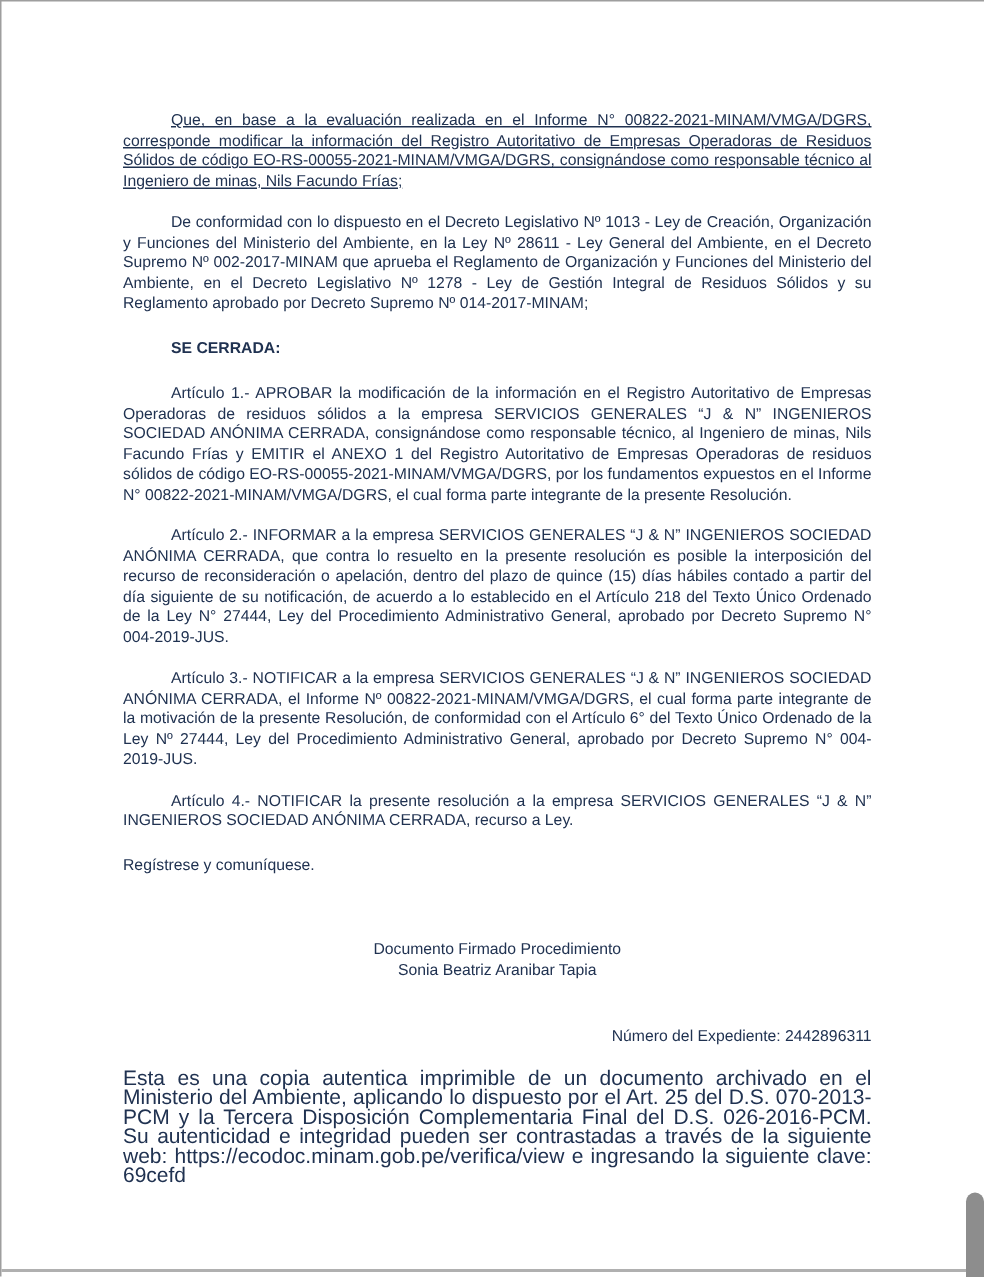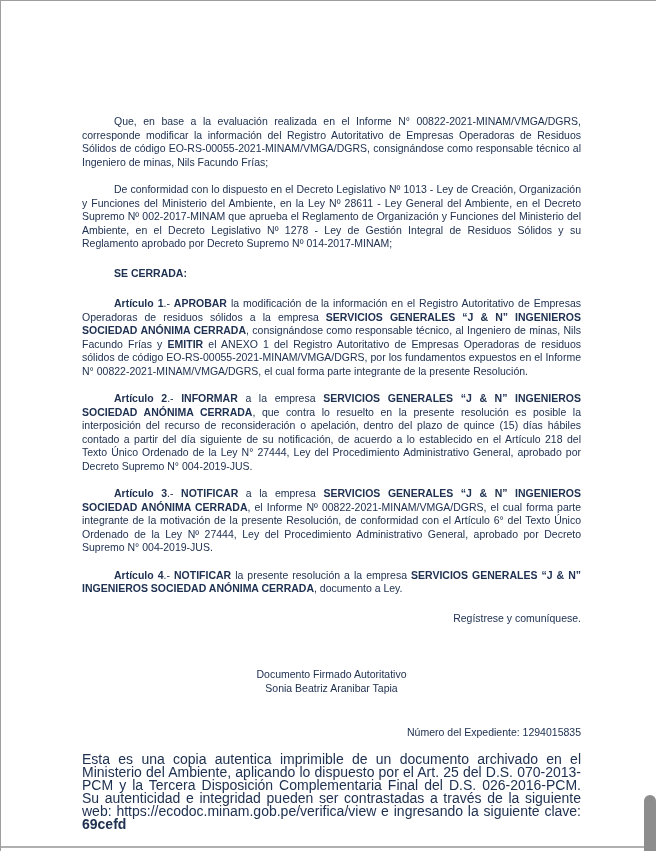--- a/index.html
+++ b/index.html
@@ -25,29 +25,29 @@
   }
   .content{
     position:absolute;left:81px;top:0;width:499px;
   }
   p{
     margin:0;
     font-size:10.5px;line-height:13.5px;
     text-align:justify;
   }
   .indent{text-indent:32px;}
-  b{font-weight:bold;}
-  .p-que{margin-top:114px;}
+  b{font-weight:normal;}
+  .p-que{margin-top:73px;text-decoration:underline;}
   .p-conformidad{margin-top:14px;}
   .se-resuelve{margin-top:16px;font-weight:bold;text-align:left;}
   .articulo-1{margin-top:17px;}
   .articulo-2{margin-top:14px;}
   .articulo-3{margin-top:14px;}
   .articulo-4{margin-top:14px;}
-  .registrese{margin-top:16px;text-align:right;}
+  .registrese{margin-top:16px;text-align:left;}
   .signature{margin-top:42px;text-align:center;line-height:14px;font-size:10.5px;}
   .signature .sig-name{font-weight:normal;}
   .expediente{margin-top:31px;text-align:right;}
   .footer{margin-top:13px;font-size:14px;line-height:13px;}
   .bottom-rule{
     position:absolute;left:0;right:0;top:845px;height:2px;
     background:var(--bottom-rule);
   }
   .scrollbar{
     position:absolute;right:0;top:0;width:13px;height:851px;
@@ -69,30 +69,30 @@
     <p class="p-conformidad indent"><span>De conformidad con lo dispuesto en el Decreto Legislativo Nº 1013 - Ley de Creación, Organización y Funciones del Ministerio del Ambiente, en la Ley Nº 28611 - Ley General del Ambiente, en el Decreto Supremo Nº 002-2017-MINAM que aprueba el Reglamento de Organización y Funciones del Ministerio del Ambiente, en el Decreto Legislativo Nº 1278 - Ley de Gestión Integral de Residuos Sólidos y su Reglamento aprobado por Decreto Supremo Nº 014-2017-MINAM;</span></p>
 
     <p class="se-resuelve indent">SE CERRADA:</p>
 
     <p class="articulo-1 indent"><b>Artículo 1</b><span>.- </span><b>APROBAR</b><span> la modificación de la información en el Registro Autoritativo de Empresas Operadoras de residuos sólidos a la empresa </span><b>SERVICIOS GENERALES “J &amp; N” INGENIEROS SOCIEDAD ANÓNIMA CERRADA</b><span>, consignándose como responsable técnico, al Ingeniero de minas, Nils Facundo Frías y </span><b>EMITIR</b><span> el ANEXO 1 del Registro Autoritativo de Empresas Operadoras de residuos sólidos de código EO-RS-00055-2021-MINAM/VMGA/DGRS, por los fundamentos expuestos en el Informe N° 00822-2021-MINAM/VMGA/DGRS, el cual forma parte integrante de la presente Resolución.</span></p>
 
     <p class="articulo-2 indent"><b>Artículo 2</b><span>.- </span><b>INFORMAR</b><span> a la empresa </span><b>SERVICIOS GENERALES “J &amp; N” INGENIEROS SOCIEDAD ANÓNIMA CERRADA</b><span>, que contra lo resuelto en la presente resolución es posible la interposición del recurso de reconsideración o apelación, dentro del plazo de quince (15) días hábiles contado a partir del día siguiente de su notificación, de acuerdo a lo establecido en el Artículo 218 del Texto Único Ordenado de la Ley N° 27444, Ley del Procedimiento Administrativo General, aprobado por Decreto Supremo N° 004-2019-JUS.</span></p>
 
     <p class="articulo-3 indent"><b>Artículo 3</b><span>.- </span><b>NOTIFICAR</b><span> a la empresa </span><b>SERVICIOS GENERALES “J &amp; N” INGENIEROS SOCIEDAD ANÓNIMA CERRADA</b><span>, el Informe Nº 00822-2021-MINAM/VMGA/DGRS, el cual forma parte integrante de la motivación de la presente Resolución, de conformidad con el Artículo 6° del Texto Único Ordenado de la Ley Nº 27444, Ley del Procedimiento Administrativo General, aprobado por Decreto Supremo N° 004-2019-JUS.</span></p>
 
-    <p class="articulo-4 indent"><b>Artículo 4</b><span>.- </span><b>NOTIFICAR</b><span> la presente resolución a la empresa </span><b>SERVICIOS GENERALES “J &amp; N” INGENIEROS SOCIEDAD ANÓNIMA CERRADA</b><span>, documento a Ley.</span></p>
+    <p class="articulo-4 indent"><b>Artículo 4</b><span>.- </span><b>NOTIFICAR</b><span> la presente resolución a la empresa </span><b>SERVICIOS GENERALES “J &amp; N” INGENIEROS SOCIEDAD ANÓNIMA CERRADA</b><span>, recurso a Ley.</span></p>
 
     <p class="registrese">Regístrese y comuníquese.</p>
 
     <div class="signature">
-      <div>Documento Firmado Autoritativo</div>
+      <div>Documento Firmado Procedimiento</div>
       <div class="sig-name">Sonia Beatriz Aranibar Tapia</div>
     </div>
 
-    <p class="expediente">Número del Expediente: 1294015835</p>
+    <p class="expediente">Número del Expediente: 2442896311</p>
 
     <p class="footer"><span>Esta es una copia autentica imprimible de un documento archivado en el Ministerio del Ambiente, aplicando lo dispuesto por el Art. 25 del D.S. 070-2013-PCM y la Tercera Disposición Complementaria Final del D.S. 026-2016-PCM. Su autenticidad e integridad pueden ser contrastadas a través de la siguiente web: https://ecodoc.minam.gob.pe/verifica/view e ingresando la siguiente clave: </span><b>69cefd</b></p>
 
   </div>
 
   <div class="bottom-rule"></div>
 
   <div class="scrollbar">
     <div class="scrollbar-thumb"></div>
   </div>

